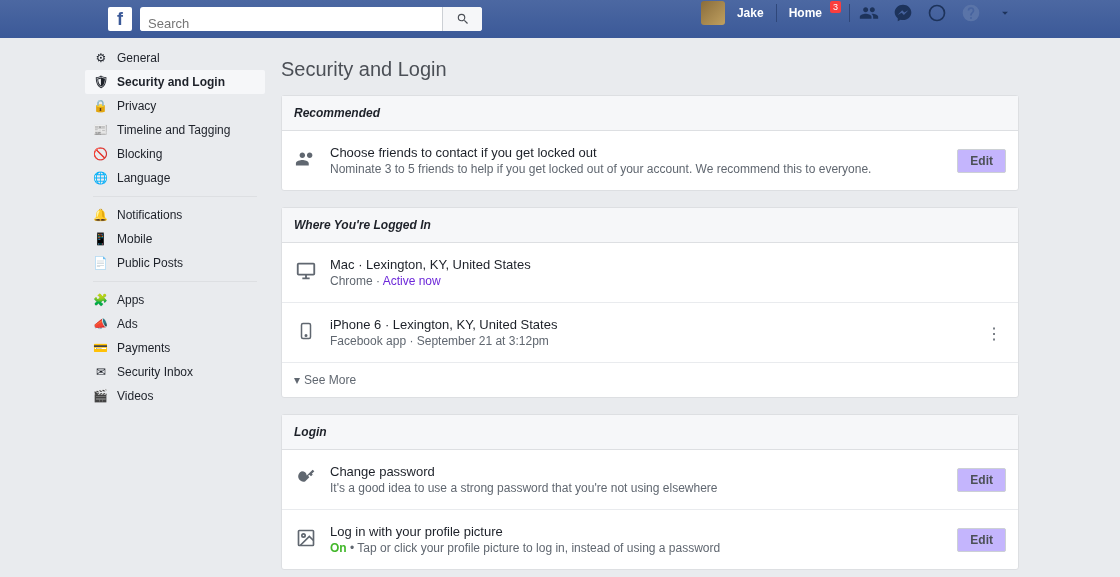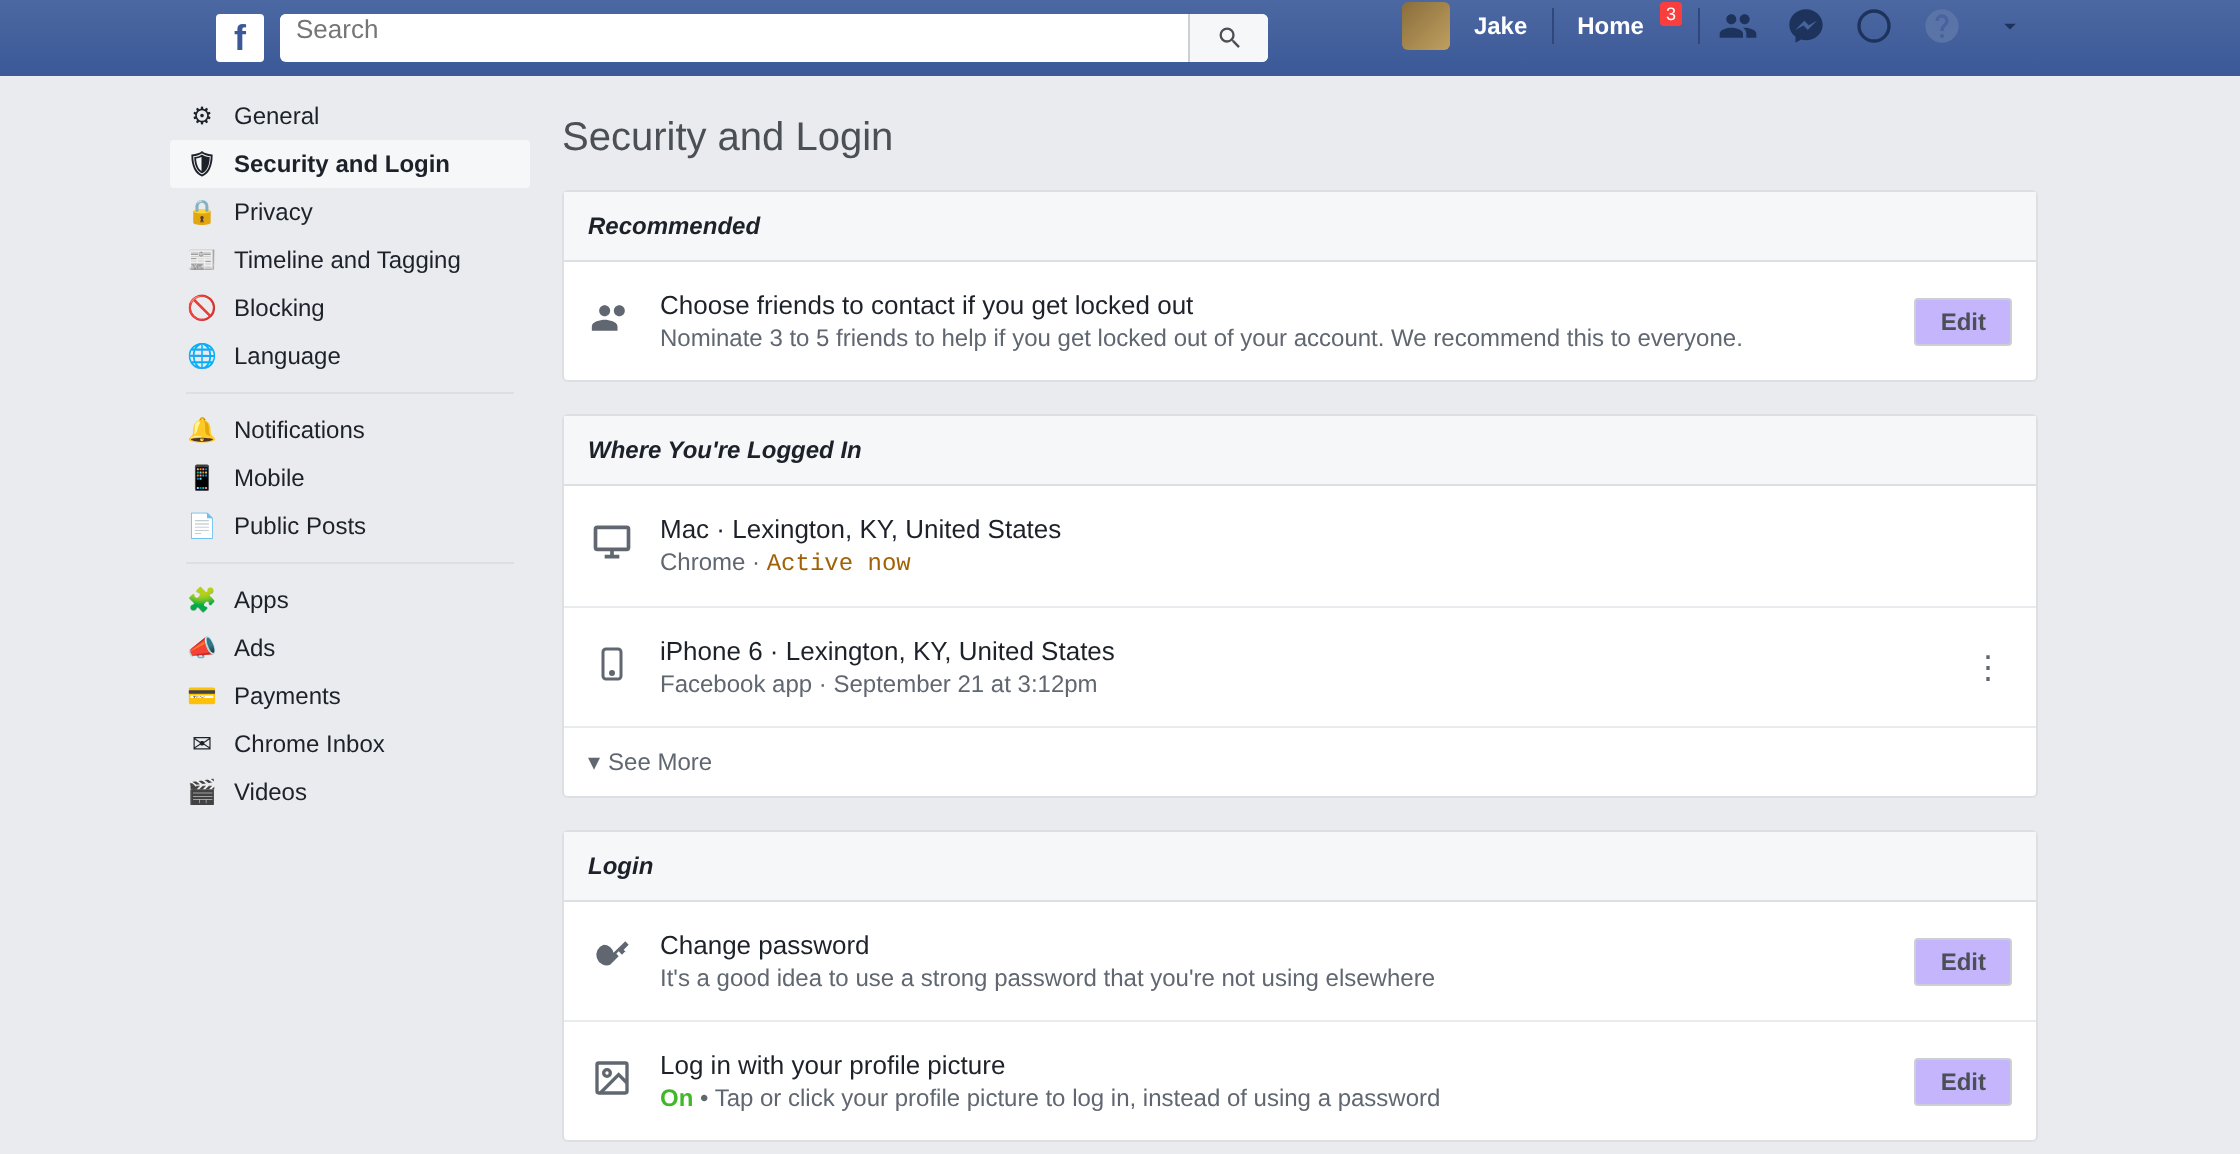--- a/index.html
+++ b/index.html
@@ -24,23 +24,23 @@
     .logo {
       width: 24px; height: 24px;
       background: #fff;
       border-radius: 2px;
       margin: 0 8px 0 100px;
       display:flex; align-items:center; justify-content:center;
       color:#3b5998; font-weight:bold; font-size:18px;
       font-family: sans-serif;
     }
     .search-wrap {
-      display:flex; align-items:flex-start;
+      display:flex; align-items:flex-end;
       background:#fff; border-radius:3px;
-      height:24px; width:494px;
+      height:24px; width:342px;
       overflow:hidden;
     }
     .search-input {
       flex:1; border:none; outline:none;
       padding:0 8px; font-size:13px;
       color:#888;
     }
     .search-btn {
       width:40px; height:24px;
       background:#f6f7f9;
@@ -157,21 +157,21 @@
     .row-title {
       font-weight:normal;
       font-size:13px;
       color:#1d2129;
       margin-bottom:2px;
     }
     .row-sub {
       font-size:12px;
       color:#606770;
     }
-    .row-sub .active-now { color:#a16207;font-family:Liberation Mono, monospace; }
+    .row-sub .active-now { color:#6d28d9; }
     .row-sub .on-dot { color:#42b72a; font-weight:bold; }
     .edit-btn {
       background:#c4b5fd;
       border:1px solid #ccd0d5;
       border-radius:2px;
       padding:4px 12px;
       font-size:12px;
       font-weight:bold;
       color:#4b4f56;
       cursor:pointer;
@@ -296,21 +296,21 @@
         <li>
           <span class="side-icon">📣</span>
           <span>Ads</span>
         </li>
         <li>
           <span class="side-icon">💳</span>
           <span>Payments</span>
         </li>
         <li>
           <span class="side-icon">✉</span>
-          <span>Chrome Inbox</span>
+          <span>Security Inbox</span>
         </li>
         <li>
           <span class="side-icon">🎬</span>
           <span>Videos</span>
         </li>
       </ul>
   </nav>
 
   <main class="main">
     <h1 class="page-title">Security and Login</h1>

